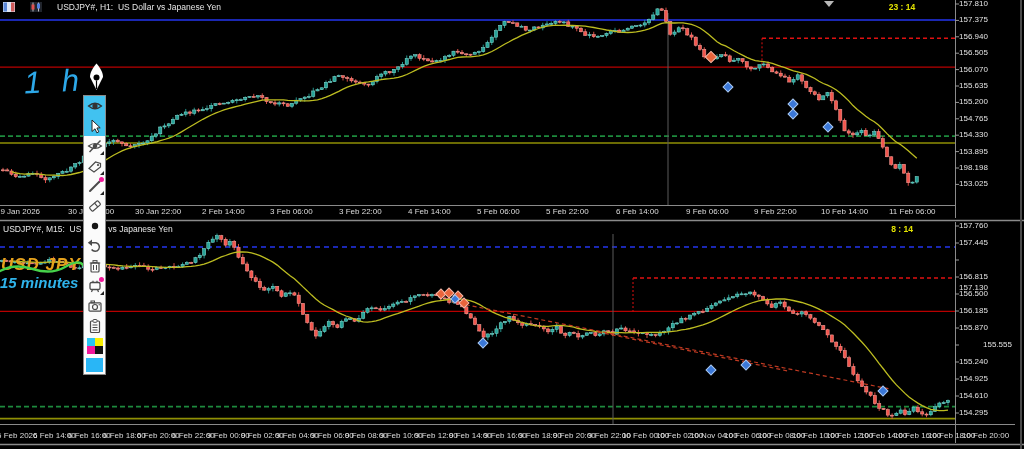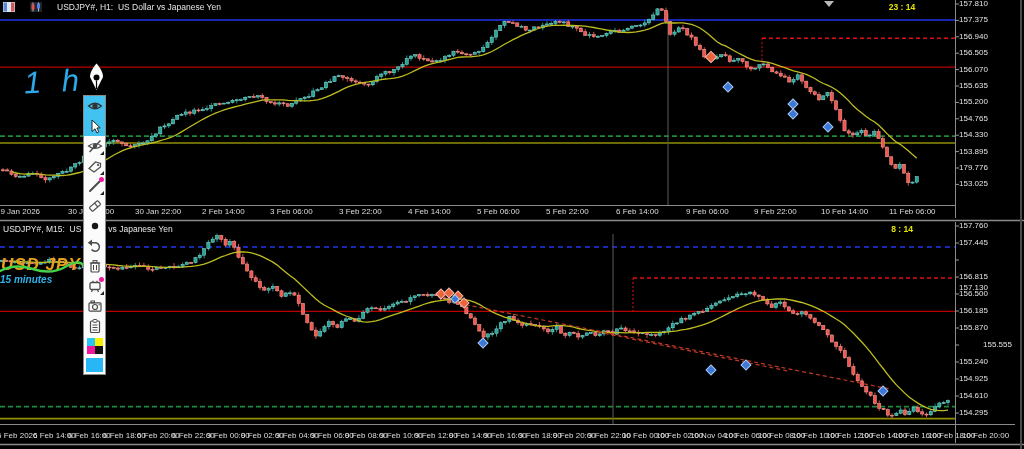--- a/index.html
+++ b/index.html
@@ -16,21 +16,21 @@
   .scale{position:absolute;left:959px;width:58px;z-index:2;}
   .scale .tick{position:absolute;left:0;color:#e2e2e2;font-size:8px;white-space:nowrap;}
   .axis{position:absolute;left:0;width:1024px;height:13px;z-index:2;}
   .axis .tl{position:absolute;top:1px;color:#dcdcdc;font-size:8px;white-space:nowrap;}
   .annot{position:absolute;z-index:4;white-space:nowrap;}
   .annot-1h{left:24px;top:64px;font-size:31px;font-style:italic;color:#2da8e8;
             transform:rotate(-3deg);letter-spacing:6px;}
   .pair-wrap{left:1px;top:255px;}
   .annot-pair{font-size:17px;font-weight:bold;color:#e5a11c;font-style:italic;letter-spacing:1px;}
   .squiggle{position:absolute;left:-2px;top:6px;}
-  .annot-tf{left:0px;top:274px;font-size:10px;font-weight:bold;font-style:italic;color:#2fb3ea;}
+  .annot-tf{left:0px;top:274px;font-size:15px;font-weight:bold;font-style:italic;color:#2fb3ea;}
   .pen{position:absolute;left:87px;top:63px;z-index:6;line-height:0;}
   #toolbar{position:absolute;left:83px;top:95px;width:23px;z-index:5;background:#fbfbfb;
            border:1px solid #8a8a8a;box-sizing:border-box;}
   .tool{position:relative;width:21px;height:20px;display:flex;align-items:center;
         justify-content:center;cursor:pointer;}
   .tool.active{background:#41c2f0;}
   .tool.sub::after{content:"";position:absolute;right:1px;bottom:1px;
         border-left:4px solid transparent;border-bottom:4px solid #222;}
   .tool.dot::before{content:"";position:absolute;right:1px;top:1px;width:5px;height:5px;
         border-radius:50%;background:#f2179a;}
@@ -1015,21 +1015,21 @@
       <span class="tick" style="top: -1px;">157.810</span>
       <span class="tick" style="top: 15.4px;">157.375</span>
       <span class="tick" style="top: 31.8px;">156.940</span>
       <span class="tick" style="top: 48.2px;">156.505</span>
       <span class="tick" style="top: 64.6px; text-align: right;">156.070</span>
       <span class="tick" style="top: 81px;">155.635</span>
       <span class="tick" style="top: 97.4px;">155.200</span>
       <span class="tick" style="top: 113.8px;">154.765</span>
       <span class="tick" style="top: 130.2px;">154.330</span>
       <span class="tick" style="top: 146.6px;">153.895</span>
-      <span class="tick" style="top: 163px;">179.776</span>
+      <span class="tick" style="top: 163px;">198.198</span>
       <span class="tick" style="top: 179.4px;">153.025</span>
     </div>
   <div class="axis" id="axis0" style="top:206px;">
       <span class="tl" style="left: -4px;">29 Jan 2026</span>
       <span class="tl" style="left: 68px;">30 Jan 06:00</span>
       <span class="tl" style="left: 135px;">30 Jan 22:00</span>
       <span class="tl" style="left: 202px;">2 Feb 14:00</span>
       <span class="tl" style="left: 270px;">3 Feb 06:00</span>
       <span class="tl" style="left: 339px;">3 Feb 22:00</span>
       <span class="tl" style="left: 408px;">4 Feb 14:00</span>

